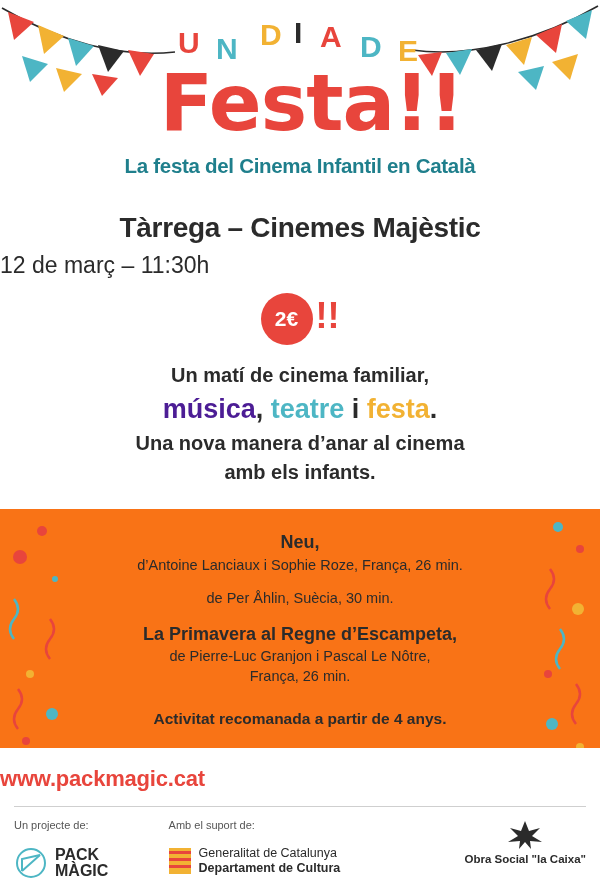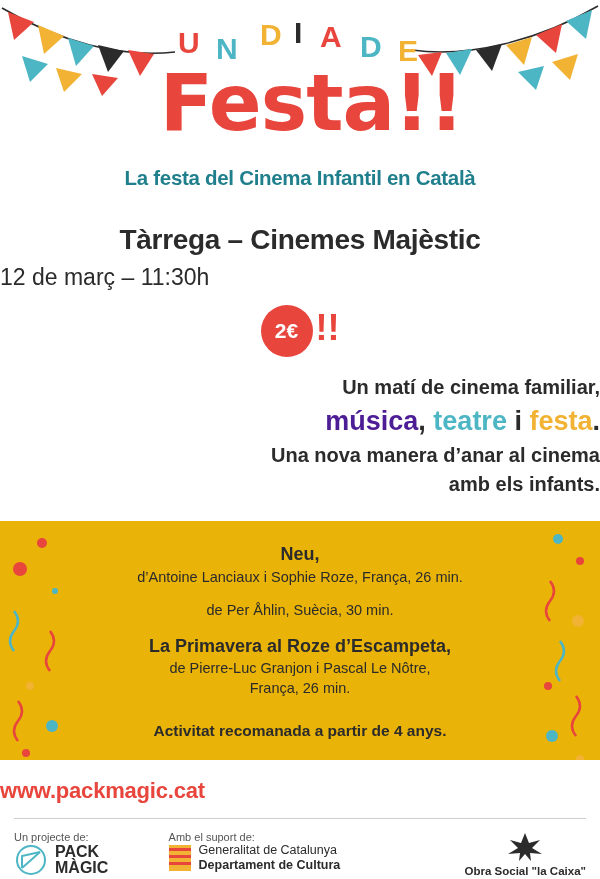--- a/index.html
+++ b/index.html
@@ -44,21 +44,21 @@
     margin-top: 2px;
     font-size: 78px;
     font-weight: bold;
     color: #e8453c;
     letter-spacing: -1px;
     line-height: 0.95;
     font-family: "DejaVu Sans", sans-serif;
     padding-left: 23px;
   }
   .subtitle {
-    margin-top: 26px;
+    margin-top: 14px;
     font-size: 20.5px;
     font-weight: bold;
     color: #1f7f8c;
     letter-spacing: -0.3px;
   }
 
   
   .venue {
     margin-top: 34px;
     text-align: center;
@@ -95,39 +95,39 @@
   .price-bang {
     color: #e8453c;
     font-size: 36px;
     font-weight: bold;
     line-height: 1;
     margin-bottom: 6px;
   }
 
   .tagline {
     margin-top: 16px;
-    text-align: right;
+    text-align: center;
     font-size: 20px;
     font-weight: bold;
     color: #2b2b2b;
     line-height: 1.45;
   }
   .tagline .big {
     font-size: 27px;
   }
   .c-red { color: #4c1d95; }
   .c-teal { color: #4db6c4; }
   .c-yellow { color: #f2b233; }
   .c-dark { color: #2b2b2b; }
 
   
   .band {
     position: relative;
     margin-top: 22px;
-    background: #eab308;
+    background: #f97316;
     padding: 22px 70px 20px 70px;
     overflow: hidden;
   }
   .film { text-align: center; margin-bottom: 14px; }
   .film-title {
     font-size: 18px;
     font-weight: bold;
     color: #2b2b2b;
     line-height: 1.25;
   }
@@ -163,21 +163,21 @@
   
   .footer {
     display: flex;
     padding: 12px 14px 0 14px;
     font-size: 11px;
     color: #555;
   }
   .foot-col { flex: 1; }
   .foot-col.center { flex: 1.5; }
   .foot-col.right { flex: 1.2; text-align: right; }
-  .foot-label { margin-bottom: 0; color: #555; font-size: 11px; }
+  .foot-label { margin-bottom: 15px; color: #555; font-size: 11px; }
   .packmagic {
     display: flex;
     align-items: center;
     gap: 7px;
   }
   .packmagic-text {
     font-size: 16px;
     font-weight: bold;
     color: #2b2b2b;
     line-height: 1.05;
@@ -290,21 +290,21 @@
   <div class="film">
     <div class="film-title">Neu,</div>
     <div class="film-credits">d’Antoine Lanciaux i Sophie Roze, França, 26 min.</div>
   </div>
 
   <div class="film">
     <div class="film-credits">de Per Åhlin, Suècia, 30 min.</div>
   </div>
 
   <div class="film">
-    <div class="film-title">La Primavera al Roze d’Escampeta,</div>
+    <div class="film-title">La Primavera al Regne d’Escampeta,</div>
     <div class="film-credits" style="white-space: pre-line;">de Pierre-Luc Granjon i Pascal Le Nôtre,
 França, 26 min.</div>
   </div>
 
   <div class="reco">Activitat recomanada a partir de 4 anys.</div>
 </div>
 
 <div class="url">www.packmagic.cat</div>
 
 <div class="rule"></div>

